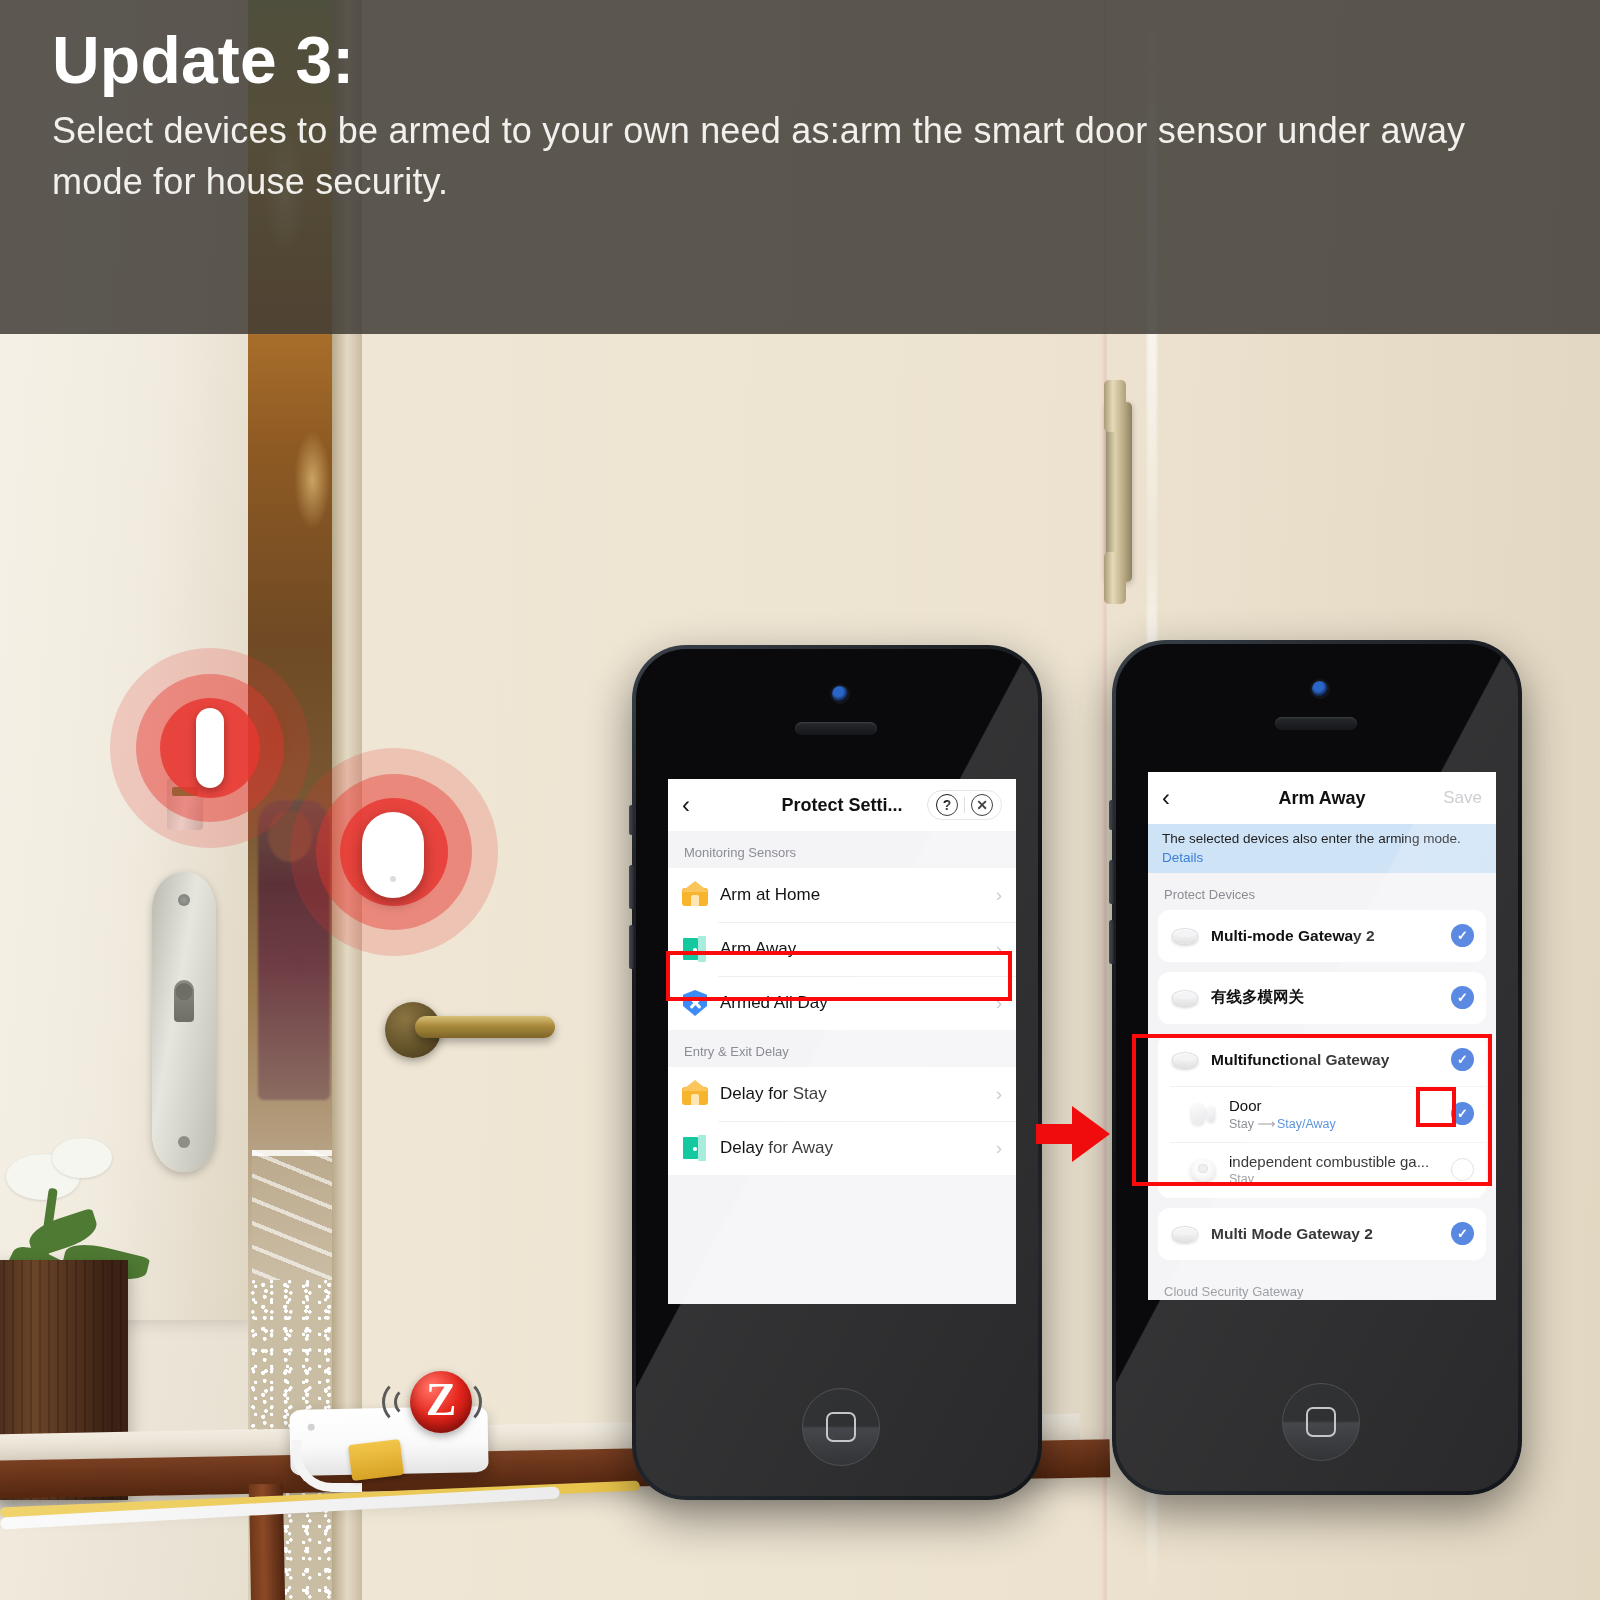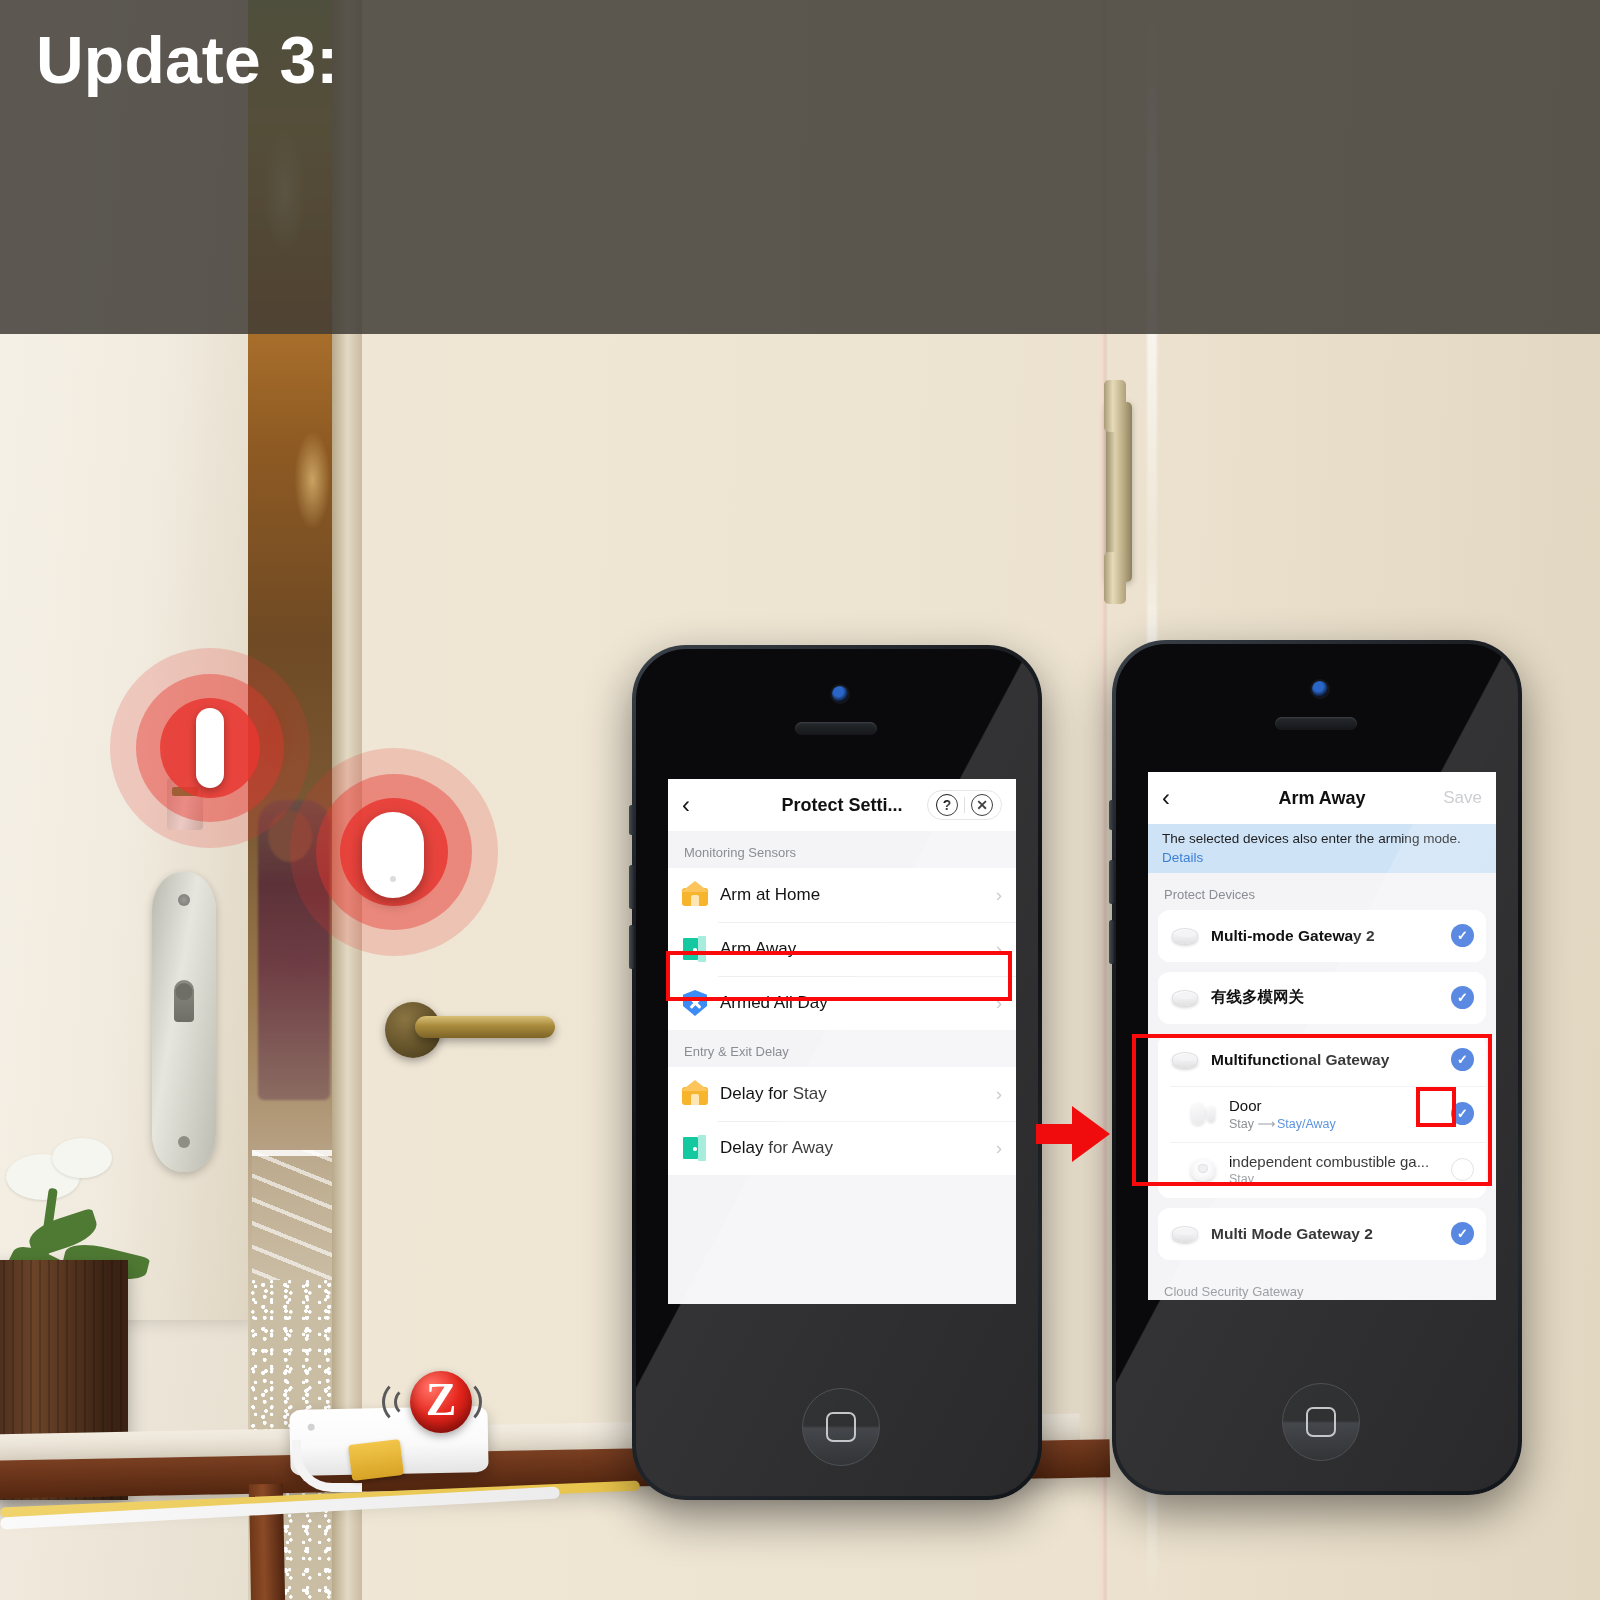--- a/index.html
+++ b/index.html
@@ -235,21 +235,21 @@
   .zig-arc{
     position:absolute; border:3.5px solid #5a5a5a; border-radius:50%;
     border-color: transparent #5a5a5a transparent transparent;
   }
   .zig-arc.l{ border-color: transparent transparent transparent #5a5a5a; }
 
   
   #header{
     position:absolute; left:0; top:0; width:1600px; height:334px;
     background: rgba(62,58,52,.84);
-    padding: 26px 52px 0 36px;
+    padding: 26px 52px 0 52px;
   }
   #header .h1{
     font-size: 66px; font-weight:700; color:#fff; letter-spacing:.2px; line-height:1.05;
   }
   #header .h2{
     font-size: 60px; font-weight:400; color:#fff; line-height:1.22; margin-top:4px;
     letter-spacing:.4px;
   }
   #header .sub{
     font-size: 36px; font-weight:400; color:#f2f0ec; line-height:1.42; margin-top:10px;
@@ -518,20 +518,21 @@
     <div class="zig-arc" style="left:66px;top:14px;width:44px;height:46px;"></div>
     <div class="zig-arc" style="left:68px;top:22px;width:30px;height:30px;"></div>
     <div class="zig-ball">
       <span>Z</span>
     </div>
   </div>
 </div>
 
 <div id="header">
   <div class="h1">Update 3:</div>
+  <div class="sub">Select devices to be armed to your own need as:arm the smart door sensor under away mode for house security.</div>
 </div>
 
 <div class="phone" style="left:632px; top:645px; width:410px; height:855px;">
   <div class="phone-inner">
     <div class="cam" style="left:196px;top:37px;"></div>
     <div class="speaker" style="left:159px;top:73px;width:82px;"></div>
 
     <div class="screen" style="left:32px; top:130px; width:348px; height:525px;">
 
       <div class="nav">

